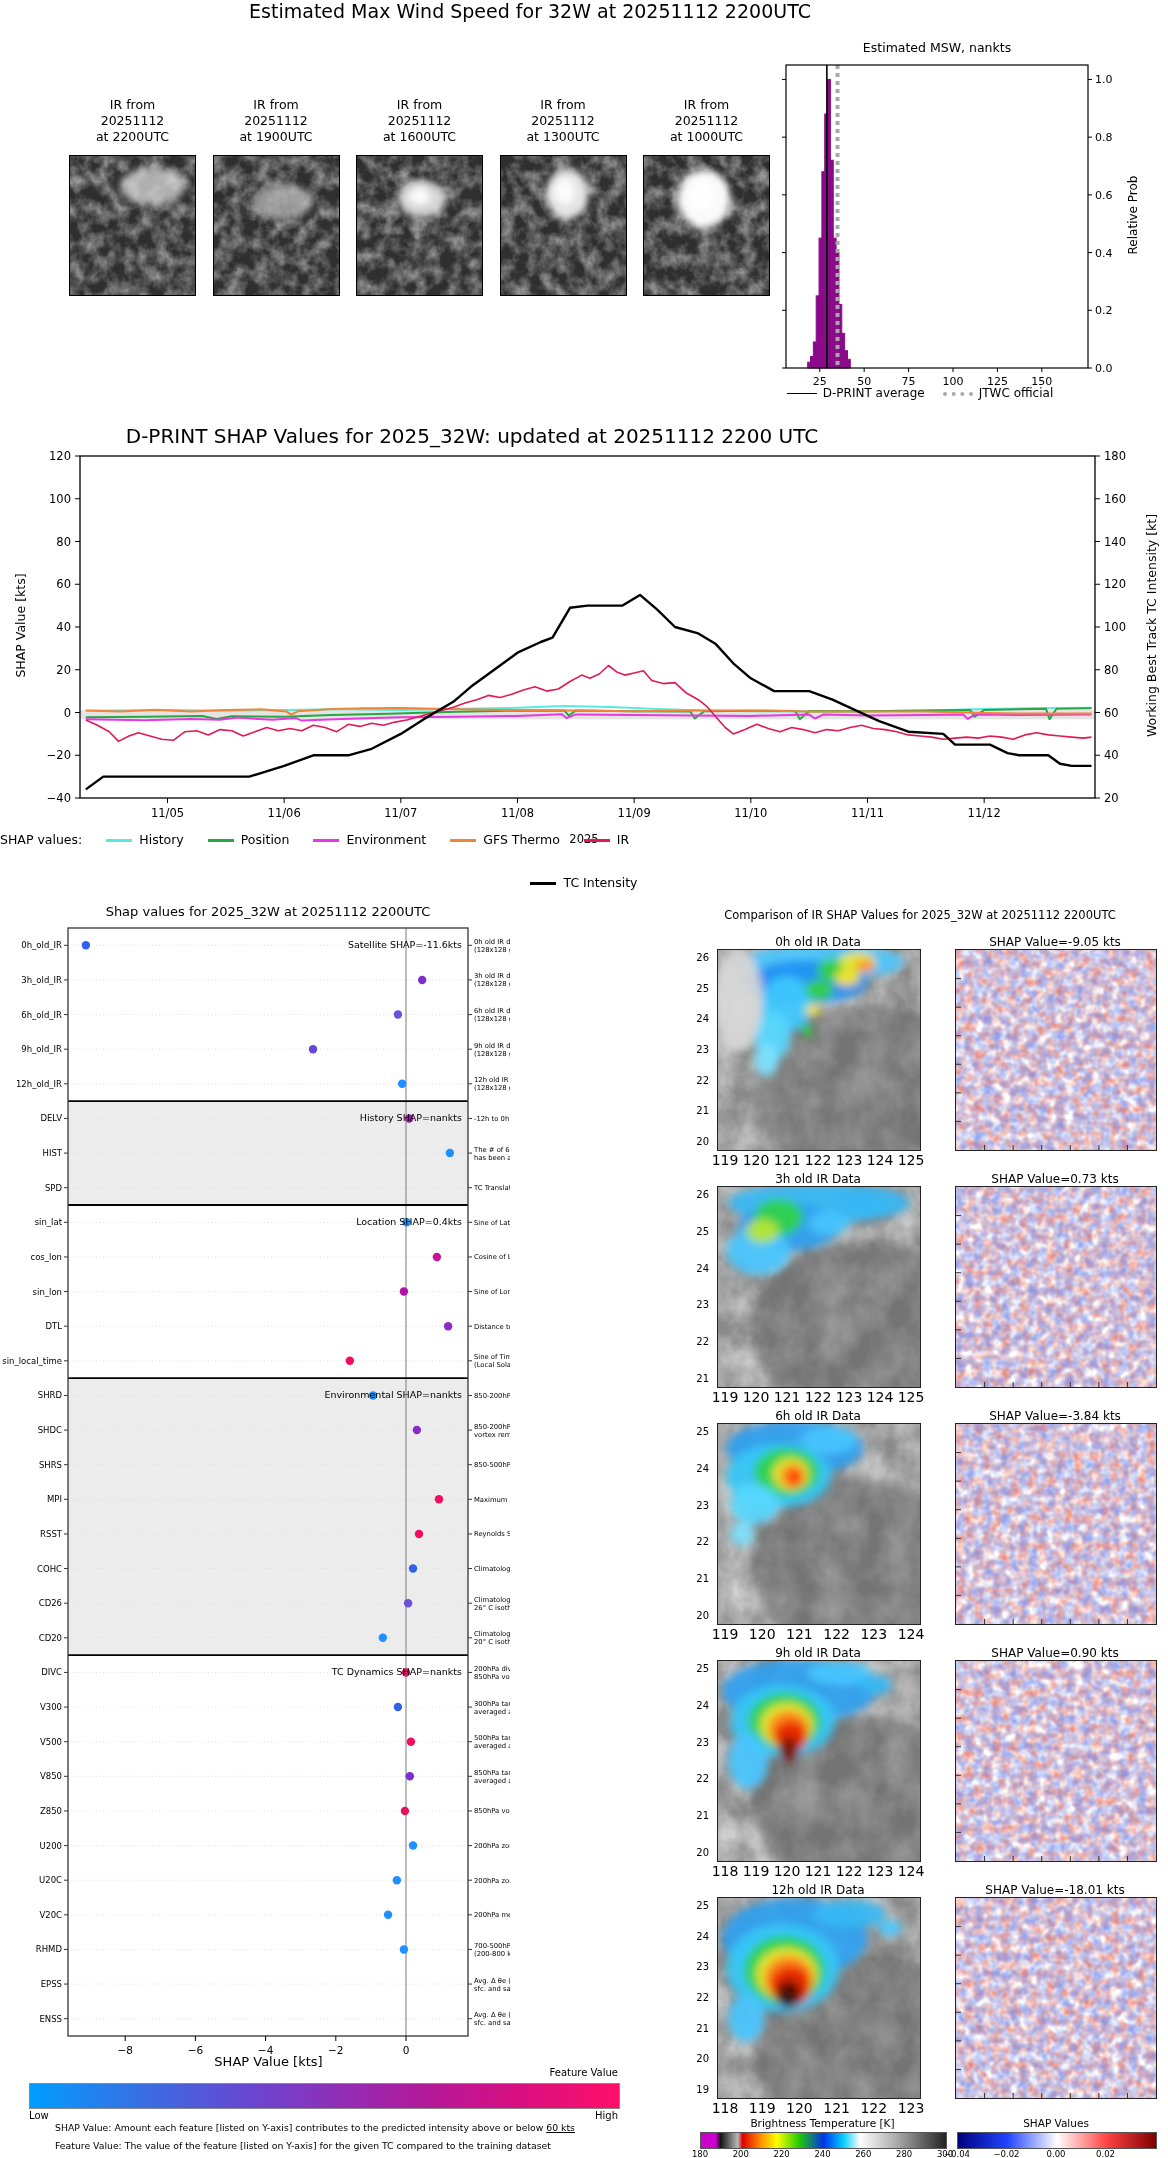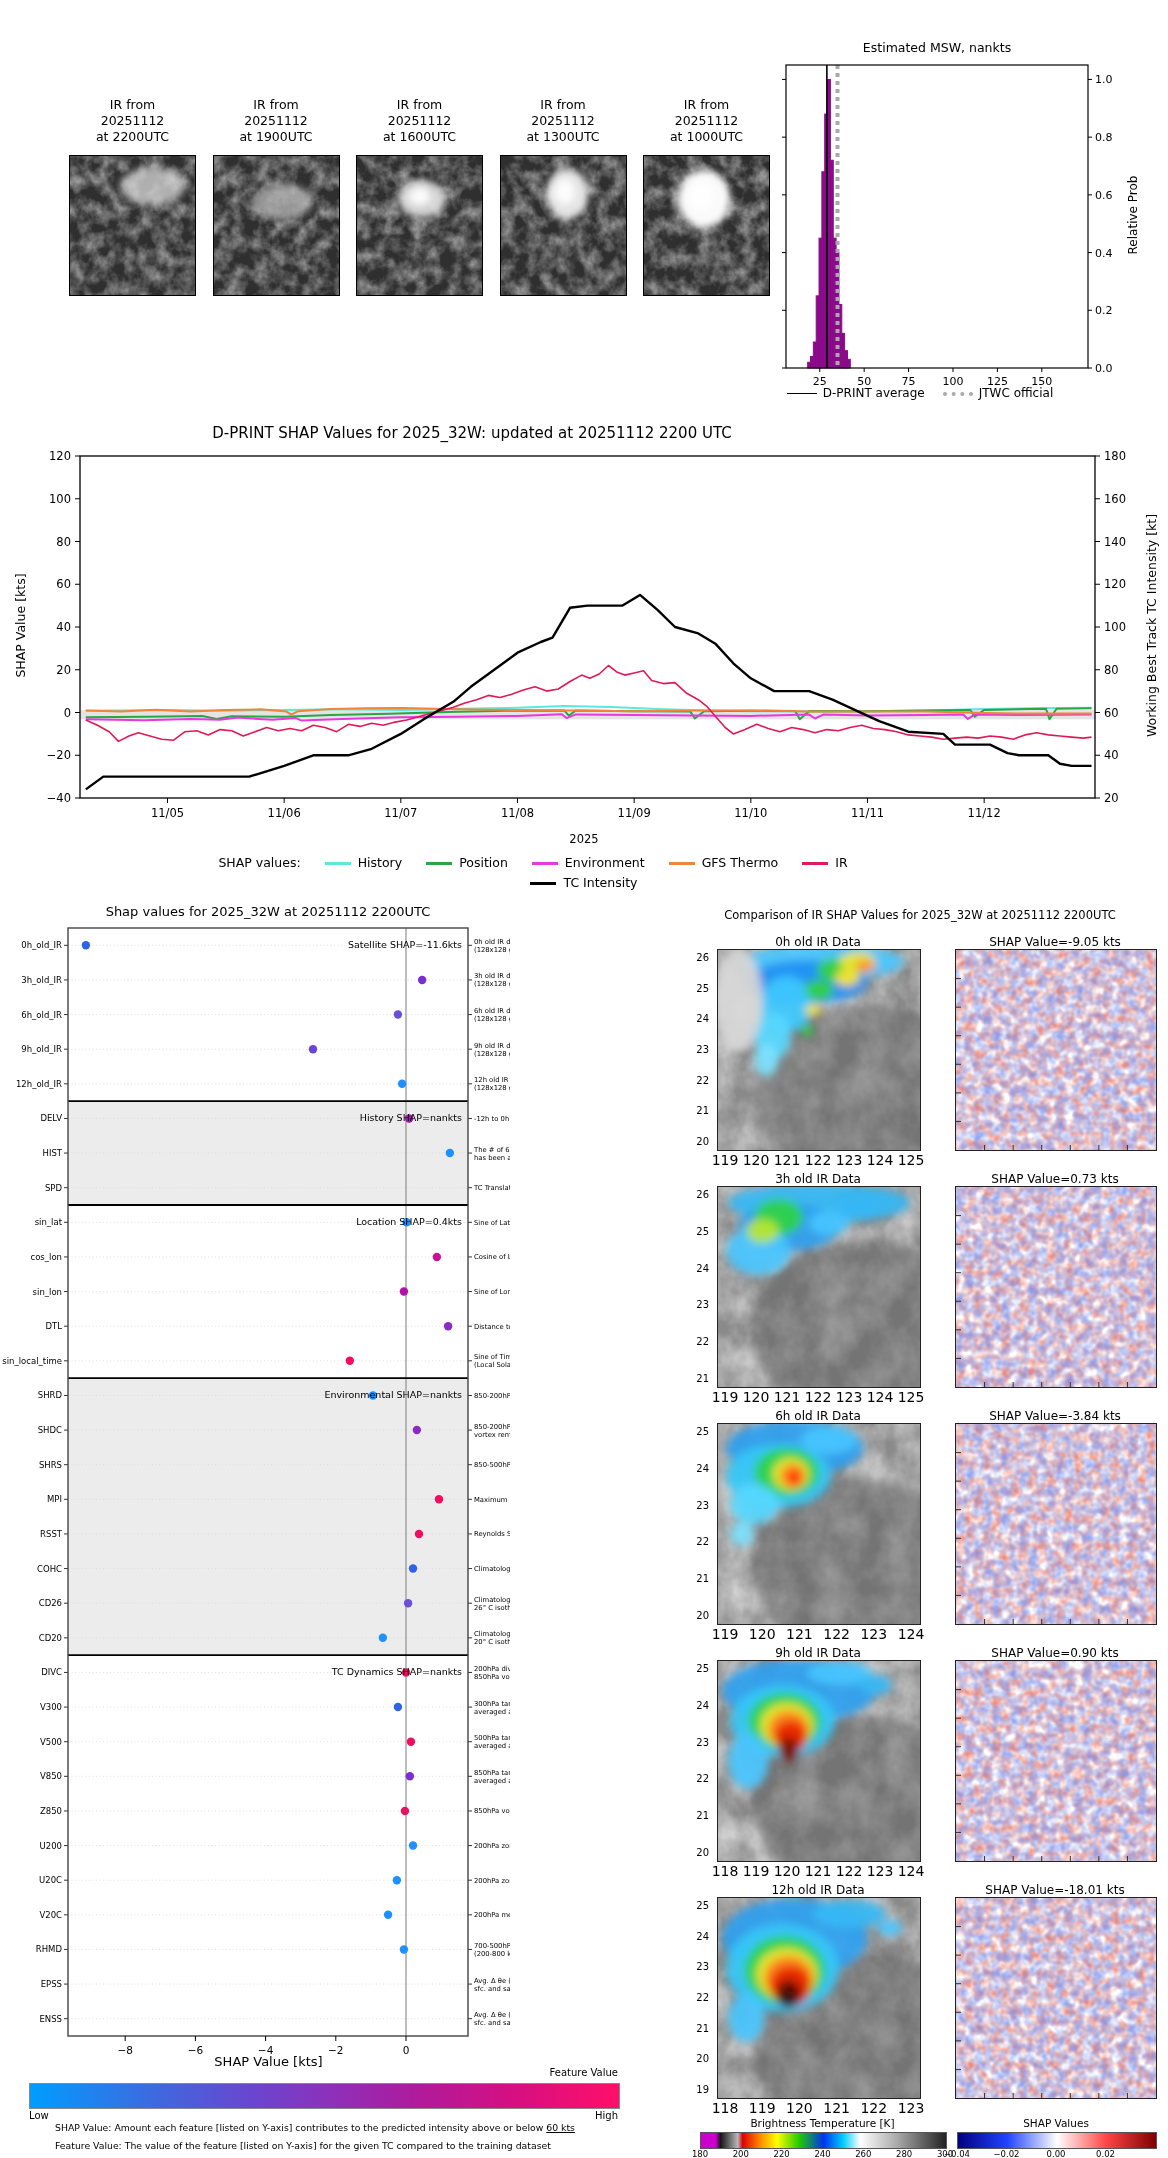--- a/index.html
+++ b/index.html
@@ -6,26 +6,26 @@
   body{width:1168px;height:2158px;position:relative;font-family:"DejaVu Sans","Liberation Sans",sans-serif;color:#000;overflow:hidden}
   .abs{position:absolute}
   svg{font-family:"DejaVu Sans","Liberation Sans",sans-serif}
   #main-title{left:0;top:6;width:1060px;text-align:center;font-size:19px}
   #hist-title{left:786px;top:40px;width:302px;text-align:center;font-size:12.5px}
   #hist-svg{left:770px;top:53px;width:360px;height:335px}
   #hist-ylab{left:1073px;top:208px;width:120px;text-align:center;font-size:12px;transform:rotate(-90deg)}
   #hist-legend{left:680px;top:386px;width:480px;display:flex;justify-content:center;gap:18px;font-size:12px;align-items:center}
   .sw-line{display:inline-block;width:30px;height:0;border-top:1.7px solid #000;margin-right:6px;vertical-align:middle}
   .sw-dot{display:inline-block;width:30px;height:0;border-top:4px dotted #a9a9a9;margin-right:6px;vertical-align:middle}
-  #ts-title{left:0;top:424px;width:944px;text-align:center;font-size:15px}
+  #ts-title{left:0;top:424px;width:944px;text-align:center;font-size:20px}
   #ts-svg{left:0;top:446px;width:1168px;height:378px}
   #ts-ylab-l{left:-150px;top:618px;width:340px;text-align:center;font-size:12.5px;transform:rotate(-90deg)}
   #ts-ylab-r{left:966px;top:618px;width:370px;text-align:center;font-size:12.5px;transform:rotate(-90deg)}
   #ts-xlab{left:0;top:832px;width:1168px;text-align:center;font-size:11.5px}
-  #ts-leg1{left:0;top:855px;width:1066px;display:flex;justify-content:center;gap:24px;font-size:12.5px;align-items:center}
+  #ts-leg1{left:0;top:832px;width:1066px;display:flex;justify-content:flex-start;gap:24px;font-size:12.5px;align-items:center}
   #ts-leg2{left:0;top:875px;width:1168px;display:flex;justify-content:center;font-size:12.5px;align-items:center}
   .ts-sw{display:inline-block;width:26px;height:0;border-top:3px solid #000;margin-right:7px;vertical-align:middle}
   #dp-title{left:20px;top:904px;width:496px;text-align:center;font-size:13px}
   #dp-svg{left:0;top:925px;width:510px;height:1160px}
   #dp-xlab{left:70px;top:2054px;width:397px;text-align:center;font-size:13px}
   #fv-label{left:418px;top:2067px;width:200px;text-align:right;font-size:10px}
   #fv-bar{left:29px;top:2083px;width:589px;height:24px;border:1px solid #888;
     background:linear-gradient(90deg,#009dff 0%,#3b6ce0 20%,#6a45cf 38%,#8f2fb8 52%,#b01a9b 66%,#d60f82 82%,#ff0f69 100%)}
   #fv-low{left:29px;top:2110px;font-size:10px}
   #fv-high{left:518px;top:2110px;width:100px;text-align:right;font-size:10px}
@@ -54,20 +54,21 @@
   #sv-cb-bar{background:linear-gradient(90deg,#00007f 0%,#2244ff 25%,#ffffff 50%,#ff4444 75%,#7f0000 100%)}
   .cb-ticks{position:absolute}
   .cb-tick{position:absolute;transform:translateX(-50%);font-size:8.5px;white-space:nowrap}
 </style>
 </head>
 <body>
 
 <div id="fig">
 
   <div id="sec-top">
+    <div class="abs" id="main-title">Estimated Max Wind Speed for 32W at 20251112 2200UTC</div>
     <div id="thumbs">
         <div class="thumb" style="left: 69px; top: 97px;">
           <div class="thumb-label">
             <div>IR from</div>
             <div>20251112</div>
             <div>at 2200UTC</div>
           </div>
           <div class="thumb-img">
             <svg viewBox="0 0 100 110" preserveAspectRatio="none">
               <defs>

